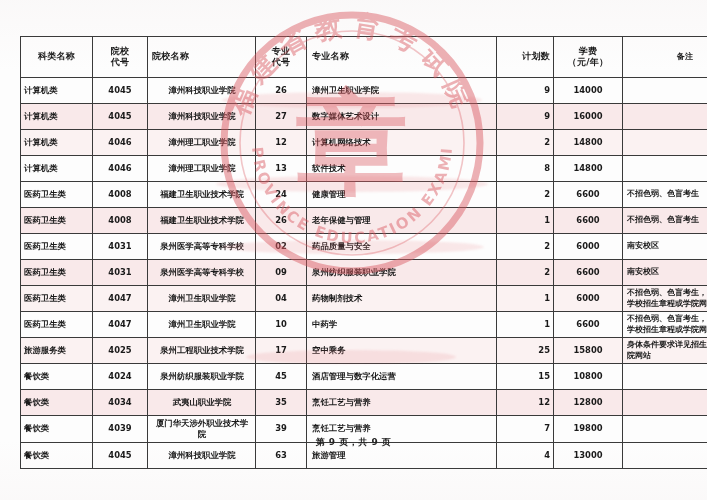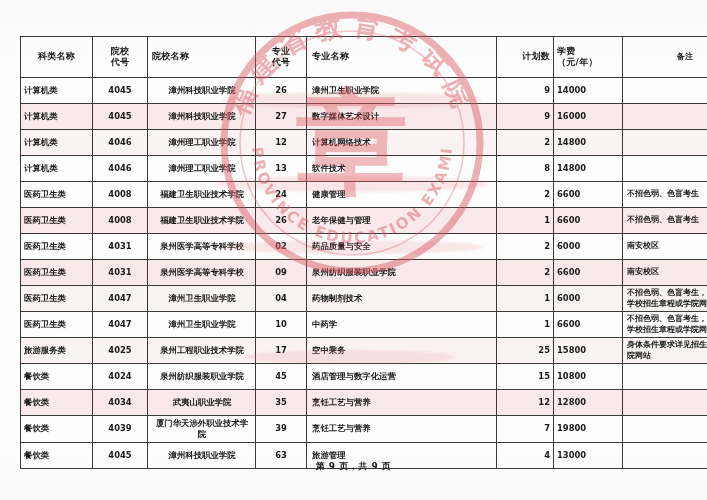--- a/index.html
+++ b/index.html
@@ -70,31 +70,31 @@
     font-size:9px;
     letter-spacing:.3px;
   }
   tbody td{height:21px;}
   .c-cat{width:65px;}
   .c-scode{width:48px;text-align:center;}
   .c-sname{width:100px;text-align:center;padding-left:4px;}
   .c-mcode{width:44px;text-align:center;}
   .c-mname{width:181px;text-align:left;padding-left:5px;}
   .c-plan{width:50px;text-align:right;}
-  .c-fee{width:62px;text-align:left;}
+  .c-fee{width:62px;text-align:center;}
   .c-remark{width:116px;text-align:left;padding-left:4px;font-size:8px;line-height:1.3;}
   .hdr-2line{line-height:1.25;border-radius:16px;}
 
   tbody tr.tinted td{background:rgba(233,150,152,.19);}
   tbody tr.tinted-soft td{background:rgba(233,150,152,.10);}
 
   
   .footer{
     position:absolute;
-    left:0;right:0;top:460px;
+    left:0;right:0;top:436px;
     text-align:center;
     font-size:9px;
     color:#222;
     letter-spacing:.5px;
     z-index:4;
     font-weight:700;
   }
 </style>
 </head>
 <body>

